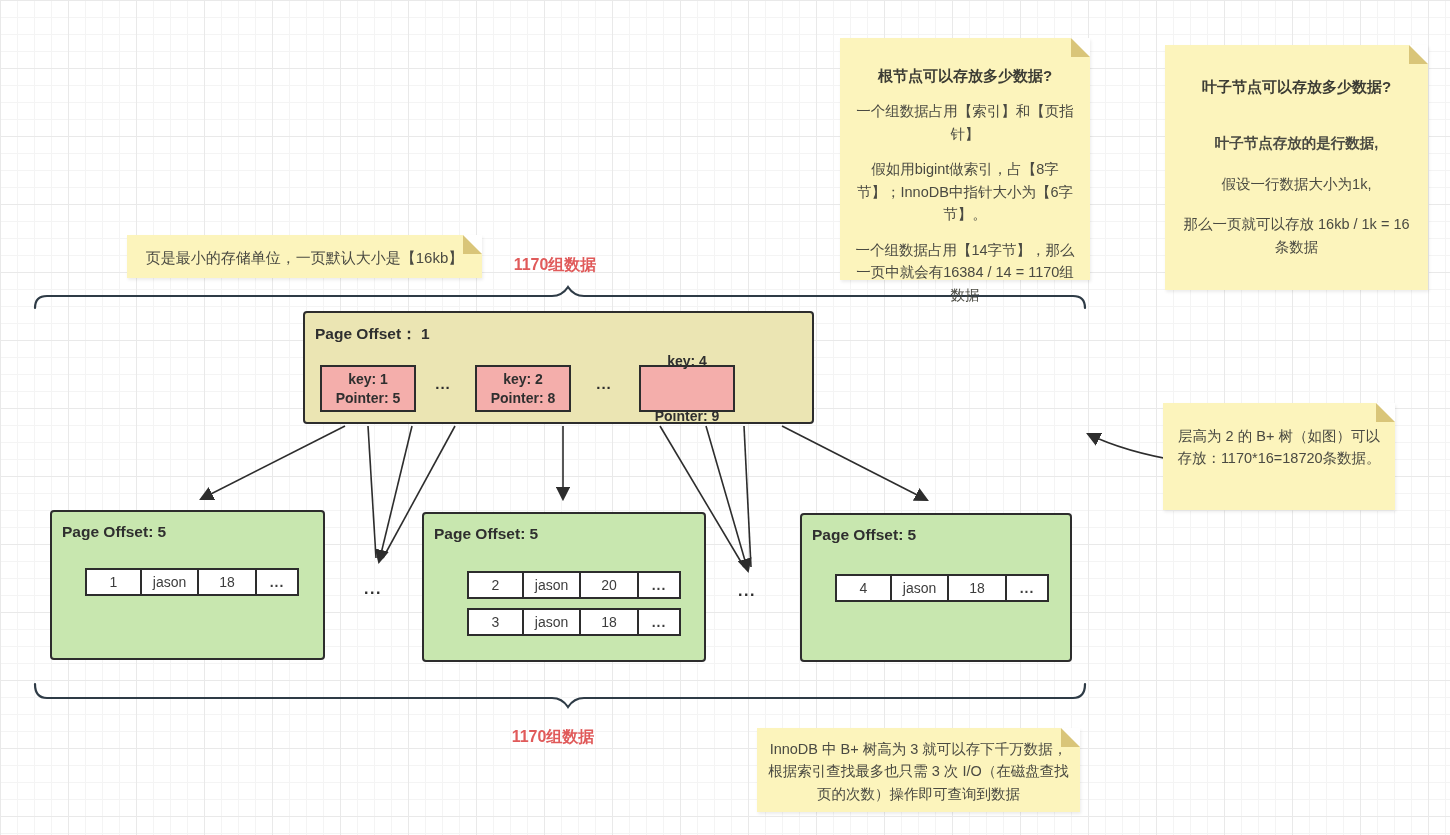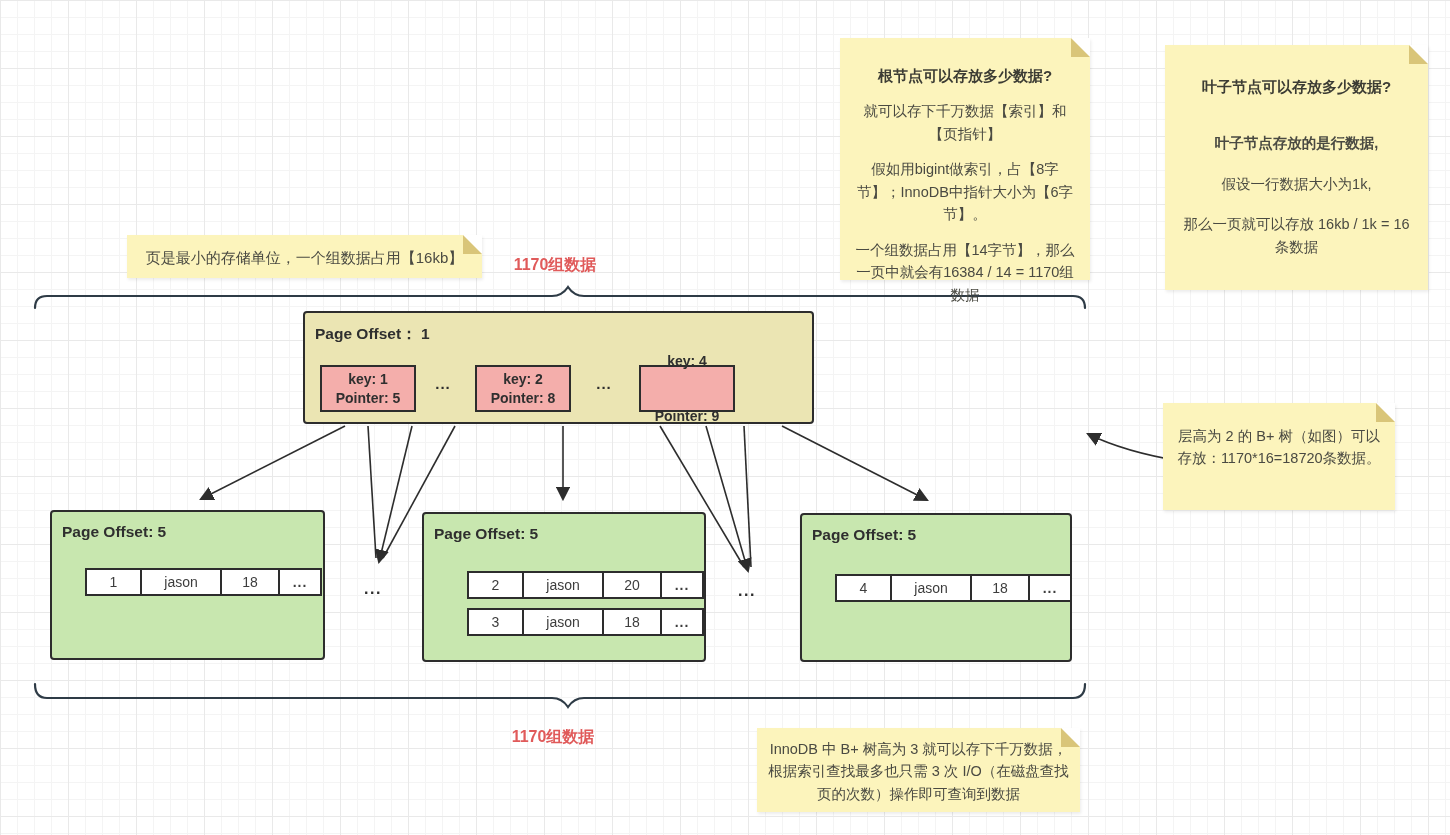--- a/index.html
+++ b/index.html
@@ -57,21 +57,21 @@
   .leaf1{ left:50px;  top:510px; width:275px; height:150px; }
   .leaf2{ left:422px; top:512px; width:284px; height:150px; }
   .leaf3{ left:800px; top:513px; width:272px; height:149px; }
   .row{ position:absolute; display:flex; }
   .cell{
     height:28px; background:#ffffff; border:2px solid var(--ink,#2d2d2d);
     display:flex; align-items:center; justify-content:center;
     font-size:14px; color:#3d3d3d;
   }
   .cell + .cell{ margin-left:-2px; }
-  .c-id{ width:57px; } .c-name{ width:82px; } .c-age{ width:60px; } .c-more{ width:44px; font-weight:bold; letter-spacing:1px; }
+  .c-id{ width:57px; } .c-name{ width:59px; } .c-age{ width:60px; } .c-more{ width:44px; font-weight:bold; letter-spacing:1px; }
 
   .mid-dots{
     position:absolute; z-index:2; font-weight:bold; font-size:16px;
     letter-spacing:1.5px; color:#2d2d2d;
   }
   .red-label{
     position:absolute; z-index:2; font-weight:bold; font-size:16px;
     color:var(--accent_red,#e05a5a); width:120px; text-align:center;
   }
 </style>
@@ -93,34 +93,34 @@
   <line class="arr" x1="563" y1="426" x2="563" y2="499" marker-end="url(#ah)"></line>
   <line class="arr" x1="660" y1="426" x2="744" y2="567"></line>
   <line class="arr" x1="706" y1="426" x2="748" y2="571" marker-end="url(#ah)"></line>
   <line class="arr" x1="744" y1="426" x2="751" y2="567"></line>
   <line class="arr" x1="782" y1="426" x2="927" y2="500" marker-end="url(#ah)"></line>
   <path class="arr" d="M1180,461 Q1125,452 1088,434" marker-end="url(#ah)"></path>
 </svg>
 
 <div class="note" style="left:840px; top:38px; width:250px; height:242px; padding:26px 10px 12px;">
   <h3>根节点可以存放多少数据?</h3>
-  <p>就可以存下千万数据【索引】和【页指针】</p>
+  <p>一个组数据占用【索引】和【页指针】</p>
   <p>假如用bigint做索引，占【8字节】；InnoDB中指针大小为【6字节】。</p>
   <p>一个组数据占用【14字节】，那么一页中就会有16384 / 14 = 1170组数据</p>
 </div>
 
 <div class="note" style="left:1165px; top:45px; width:263px; height:245px; padding:30px 12px 12px;">
   <h3>叶子节点可以存放多少数据?</h3>
   <p style="margin-top:34px;font-weight:bold;">叶子节点存放的是行数据,</p>
   <p style="margin-top:18px;">假设一行数据大小为1k,</p>
   <p style="margin-top:18px;">那么一页就可以存放 16kb / 1k = 16 条数据</p>
 </div>
 
 <div class="note" style="left:127px; top:235px; width:355px; height:43px; padding:11px 8px; font-size:15px;">
-  <span>页是最小的存储单位，一个组数据占用【16kb】</span>
+  <span>页是最小的存储单位，一页默认大小是【16kb】</span>
 </div>
 
 <div class="note" style="left:1163px; top:403px; width:232px; height:107px; padding:22px 14px;">
   <span>层高为 2 的 B+ 树（如图）可以存放：1170*16=18720条数据。</span>
 </div>
 
 <div class="note" style="left:757px; top:728px; width:323px; height:84px; padding:10px 8px;">
   <span>InnoDB 中 B+ 树高为 3 就可以存下千万数据，根据索引查找最多也只需 3 次 I/O（在磁盘查找页的次数）操作即可查询到数据</span>
 </div>
 

